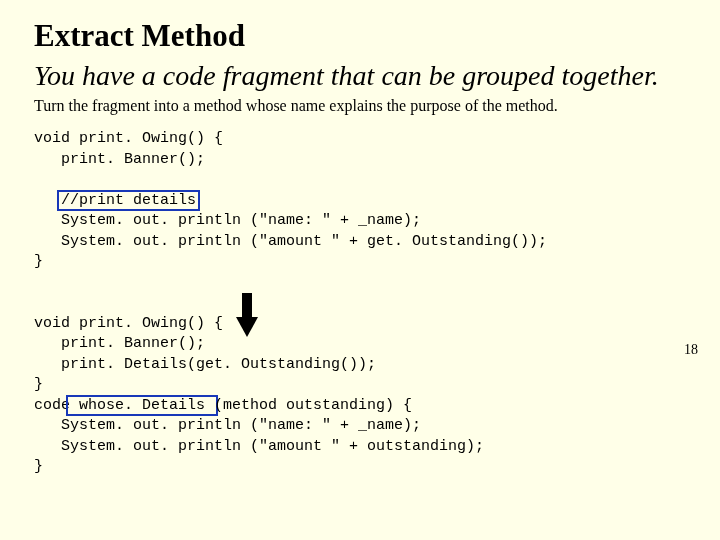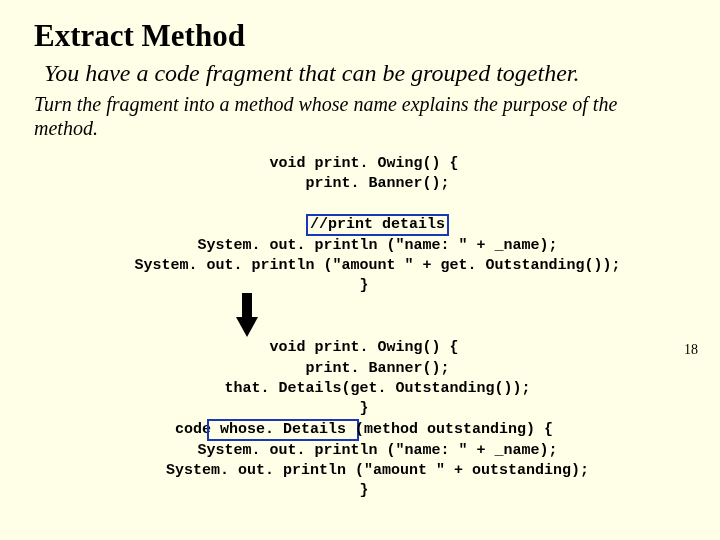--- a/index.html
+++ b/index.html
@@ -20,39 +20,37 @@
     position: relative;
   }
   .title {
     font-size: 31px;
     font-weight: bold;
     margin: 0 0 6px 0;
     color: #000;
   }
   .problem {
     font-style: italic;
-    font-size: 24px;
-    margin: 0 0 4px 10px;
+    font-size: 28px;
+    margin: 0 0 4px 0;
     line-height: 1.15;
   }
   .solution {
-    font-size: 20px;
+    font-size: 16px;
     margin: 0 0 14px 0;
     line-height: 1.2;
     max-width: 640px;
-    font-style: italic;
   }
   .code {
     font-family: "Courier New", Courier, monospace;
-    font-weight: bold;
+    font-weight: normal;
     font-size: 15px;
     white-space: pre;
     line-height: 1.35;
     margin: 0 0 10px 0;
-    text-align: center;
   }
   .arrow-wrap {
     position: absolute;
     left: 236px;
     top: 293px;
     width: 22px;
     height: 44px;
   }
   .page-num {
     position: absolute;
@@ -90,21 +88,21 @@
 
   <div class="arrow-wrap">
     <svg width="22" height="44" viewBox="0 0 22 44">
       <rect x="6" y="0" width="10" height="25" fill="#000"></rect>
       <polygon points="0,24 22,24 11,44" fill="#000"></polygon>
     </svg>
   </div>
 
   <div class="code" style="margin-top:42px"><span>void print. Owing() {</span>
 <span>   print. Banner();</span>
-<span>   that. Details(get. Outstanding());</span>
+<span>   print. Details(get. Outstanding());</span>
 <span>}</span>
 <span>code</span><span class="hl"> whose. Details </span><span>(method outstanding) {</span>
 <span>   System. out. println ("name: " + _name);</span>
 <span>   System. out. println ("amount " + outstanding);</span>
 <span>}</span></div>
 
   <div class="page-num">18</div>
 
 </div>
 

